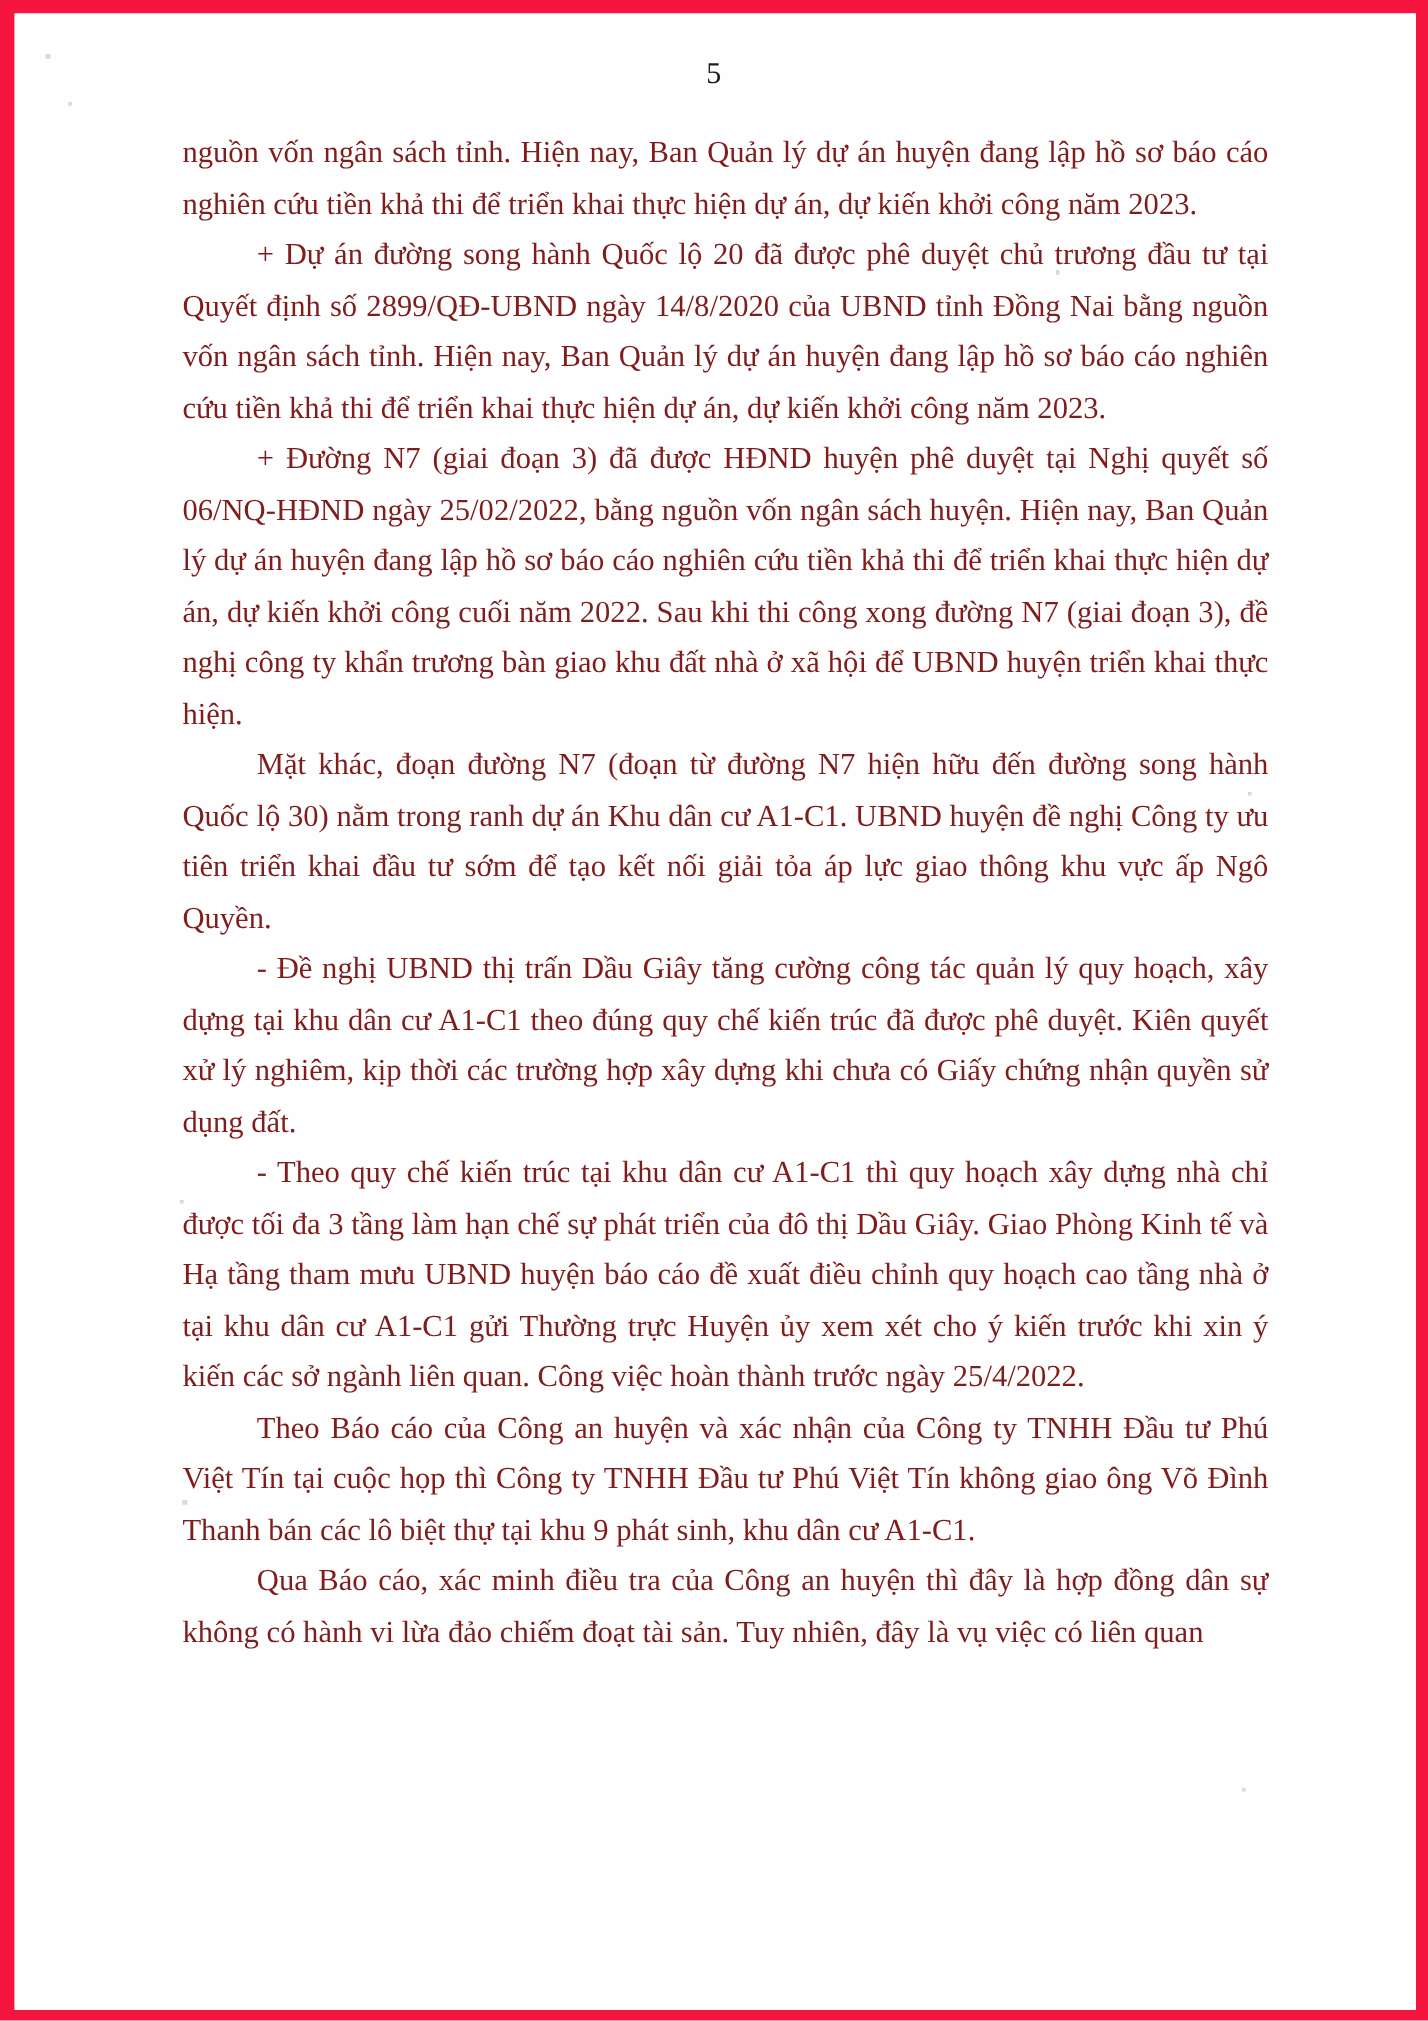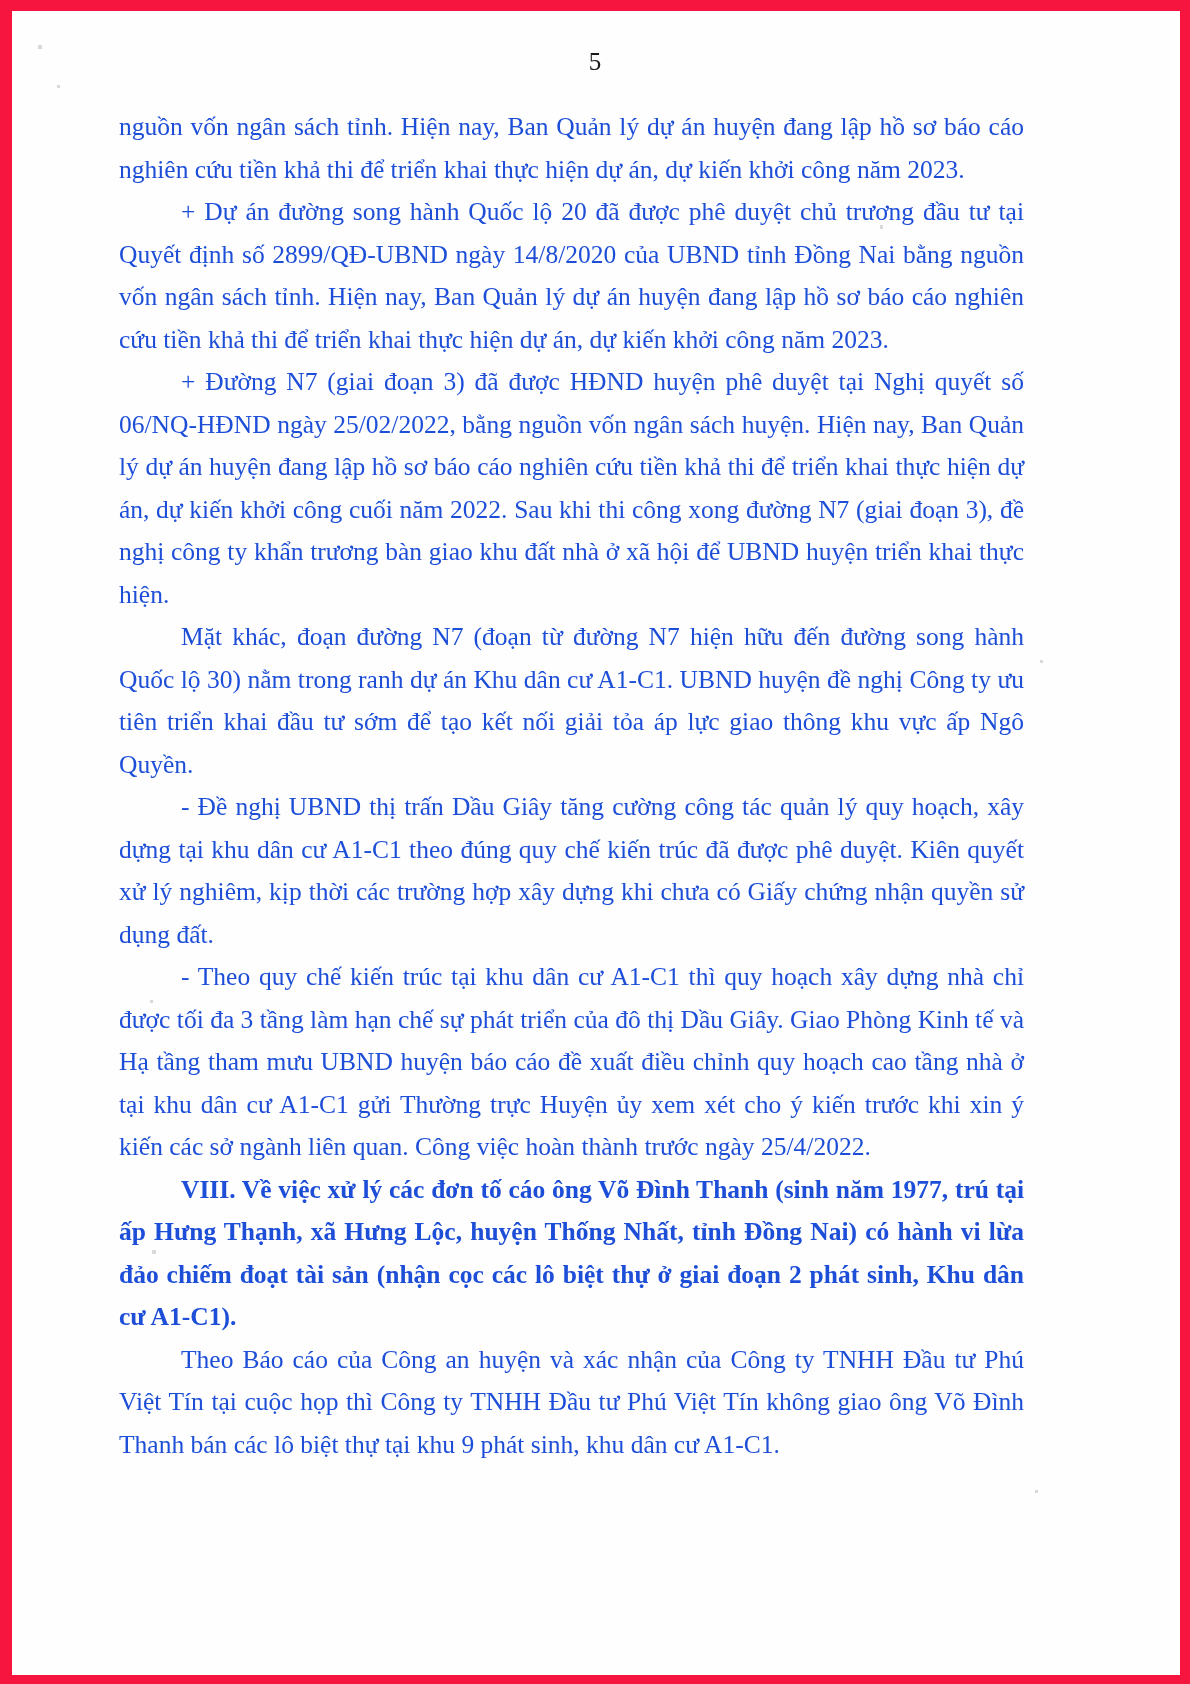--- a/index.html
+++ b/index.html
@@ -44,26 +44,26 @@
     right: 0;
     text-align: center;
     font-family: "Liberation Serif", "DejaVu Serif", serif;
     font-size: 25px;
     color: #1a1a1a;
     letter-spacing: 0.2px;
   }
   .body-text {
     position: absolute;
     top: 106px;
-    left: 119px;
+    left: 152px;
     width: 905px;
     font-family: "Liberation Serif", "DejaVu Serif", serif;
     font-size: 25.5px;
     line-height: 42.5px;
-    color: #1d4ed8;
+    color: #7f1d1d;
     text-align: justify;
     text-justify: inter-word;
   }
   .body-text p {
     margin: 0 0 0 0;
     text-indent: 0;
   }
   p.indent {
     text-indent: 62px;
   }
@@ -112,21 +112,21 @@
 
     <p class="indent">Mặt khác, đoạn đường N7 (đoạn từ đường N7 hiện hữu đến đường song hành Quốc lộ 30) nằm trong ranh dự án Khu dân cư A1-C1. UBND huyện đề nghị Công ty ưu tiên triển khai đầu tư sớm để tạo kết nối giải tỏa áp lực giao thông khu vực ấp Ngô Quyền.</p>
 
 
     <p class="indent">- Đề nghị UBND thị trấn Dầu Giây tăng cường công tác quản lý quy hoạch, xây dựng tại khu dân cư A1-C1 theo đúng quy chế kiến trúc đã được phê duyệt. Kiên quyết xử lý nghiêm, kịp thời các trường hợp xây dựng khi chưa có Giấy chứng nhận quyền sử dụng đất.</p>
 
     <p class="indent">
       <span>- Theo quy chế kiến trúc tại khu dân cư A1-C1 thì quy hoạch xây dựng nhà chỉ được tối đa 3 tầng làm hạn chế sự phát triển của đô thị Dầu Giây. Giao Phòng Kinh tế và Hạ tầng tham mưu UBND huyện báo cáo đề xuất điều chỉnh quy hoạch cao tầng nhà ở tại khu dân cư A1-C1 gửi Thường trực Huyện ủy xem xét cho ý kiến trước khi xin ý kiến các sở ngành liên quan. Công việc hoàn thành </span><span class="bold">trước ngày 25/4/2022.</span>
     </p>
 
-    <p class="heading">VIII. Về việc xử lý các đơn tố cáo ông Võ Đình Thanh (sinh năm 1977, trú tại ấp Hưng Thạnh, xã Hưng Lộc, huyện Thống Nhất, tỉnh Đồng Nai) có hành vi lừa đảo chiếm đoạt tài sản (nhận cọc các lô biệt thự ở giai đoạn 2 phát sinh, Khu dân cư A1-C1).</p>
 
     <p class="indent">Theo Báo cáo của Công an huyện và xác nhận của Công ty TNHH Đầu tư Phú Việt Tín tại cuộc họp thì Công ty TNHH Đầu tư Phú Việt Tín không giao ông Võ Đình Thanh bán các lô biệt thự tại khu 9 phát sinh, khu dân cư A1-C1.</p>
 
+    <p class="indent">Qua Báo cáo, xác minh điều tra của Công an huyện thì đây là hợp đồng dân sự không có hành vi lừa đảo chiếm đoạt tài sản. Tuy nhiên, đây là vụ việc có liên quan</p>
 
   </div>
 
   <div class="scan-frame"></div>
 </div>
 
 </body></html>

